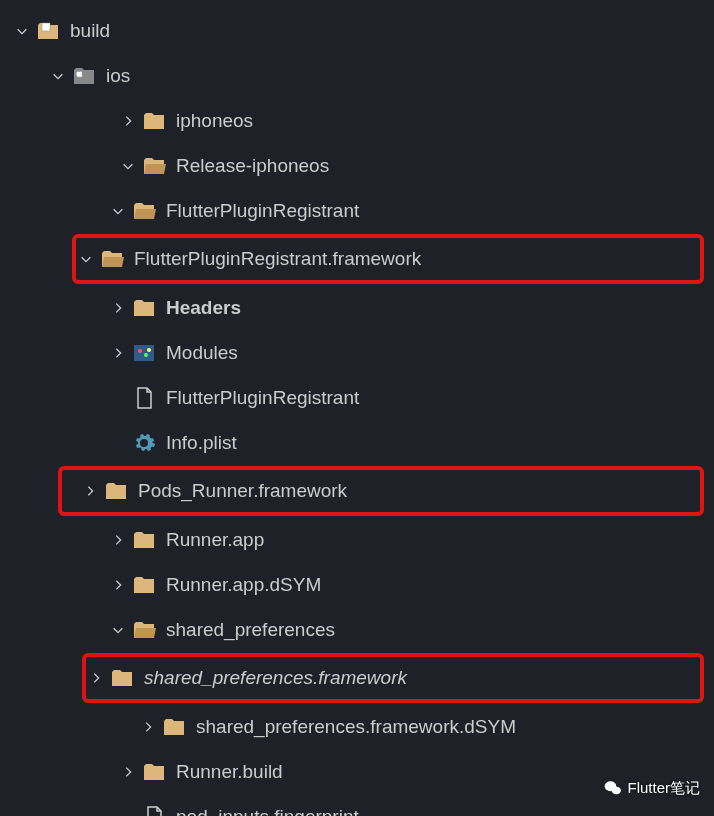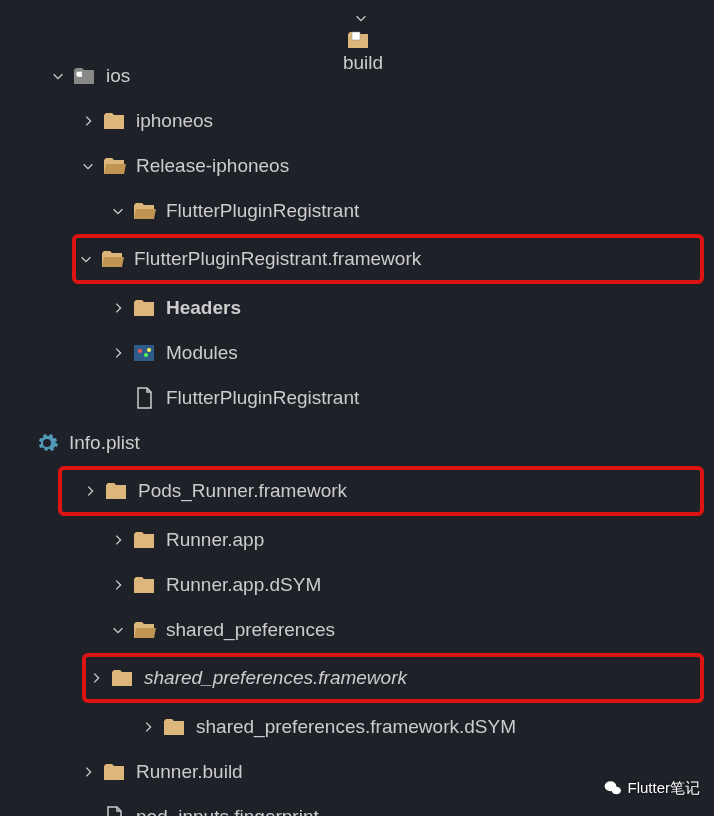--- a/index.html
+++ b/index.html
@@ -49,23 +49,23 @@
       height: 24px;
       display: flex;
       align-items: center;
       justify-content: center;
       flex-shrink: 0;
       margin-right: 10px;
     }
     .label {
       color: #cccccc;
     }
-    .indent-0 { padding-left: 12px; flex-direction: column; }
+    .indent-0 { padding-left: 12px; }
     .indent-1 { padding-left: 48px; }
-    .indent-2 { padding-left: 78px; }
+    .indent-2 { padding-left: 118px; }
     .indent-3 { padding-left: 108px; }
     .indent-4 { padding-left: 138px; }
     .highlight {
       border: 4px solid #dc1414;
       border-radius: 6px;
       margin: 1px 10px 1px 0;
     }
     .highlight .row {
       height: 42px;
     }
@@ -225,21 +225,21 @@
     <span class="chevron-spacer"></span>
     <span class="icon">
       <svg viewBox="0 0 24 24" fill="none" stroke="#cccccc" stroke-width="1.5">
           <path d="M6 2h9l4 4v16H6z"></path>
           <path d="M15 2v4h4"></path>
         </svg>
     </span>
     <span class="label">FlutterPluginRegistrant</span>
   </div>
 
-  <div class="row" style=" margin-left: 11px;">
+  <div class="row" style="padding-left: 108px;">
     <span class="chevron-spacer"></span>
     <span class="icon">
       <svg viewBox="0 0 24 24" fill="#519aba">
           <path d="M12 8a4 4 0 100 8 4 4 0 000-8zm9 4l2 1-1 3-2-.5-1.5 1.5.5 2-3 1-1-2h-2l-1 2-3-1 .5-2L7 16.5 5 17l-1-3 2-1v-2l-2-1 1-3 2 .5L8.5 6 8 4l3-1 1 2h2l1-2 3 1-.5 2L19 7.5l2-.5 1 3-2 1z"></path>
         </svg>
     </span>
     <span class="label">Info.plist</span>
   </div>
 
   <div class="highlight h-left-58">

